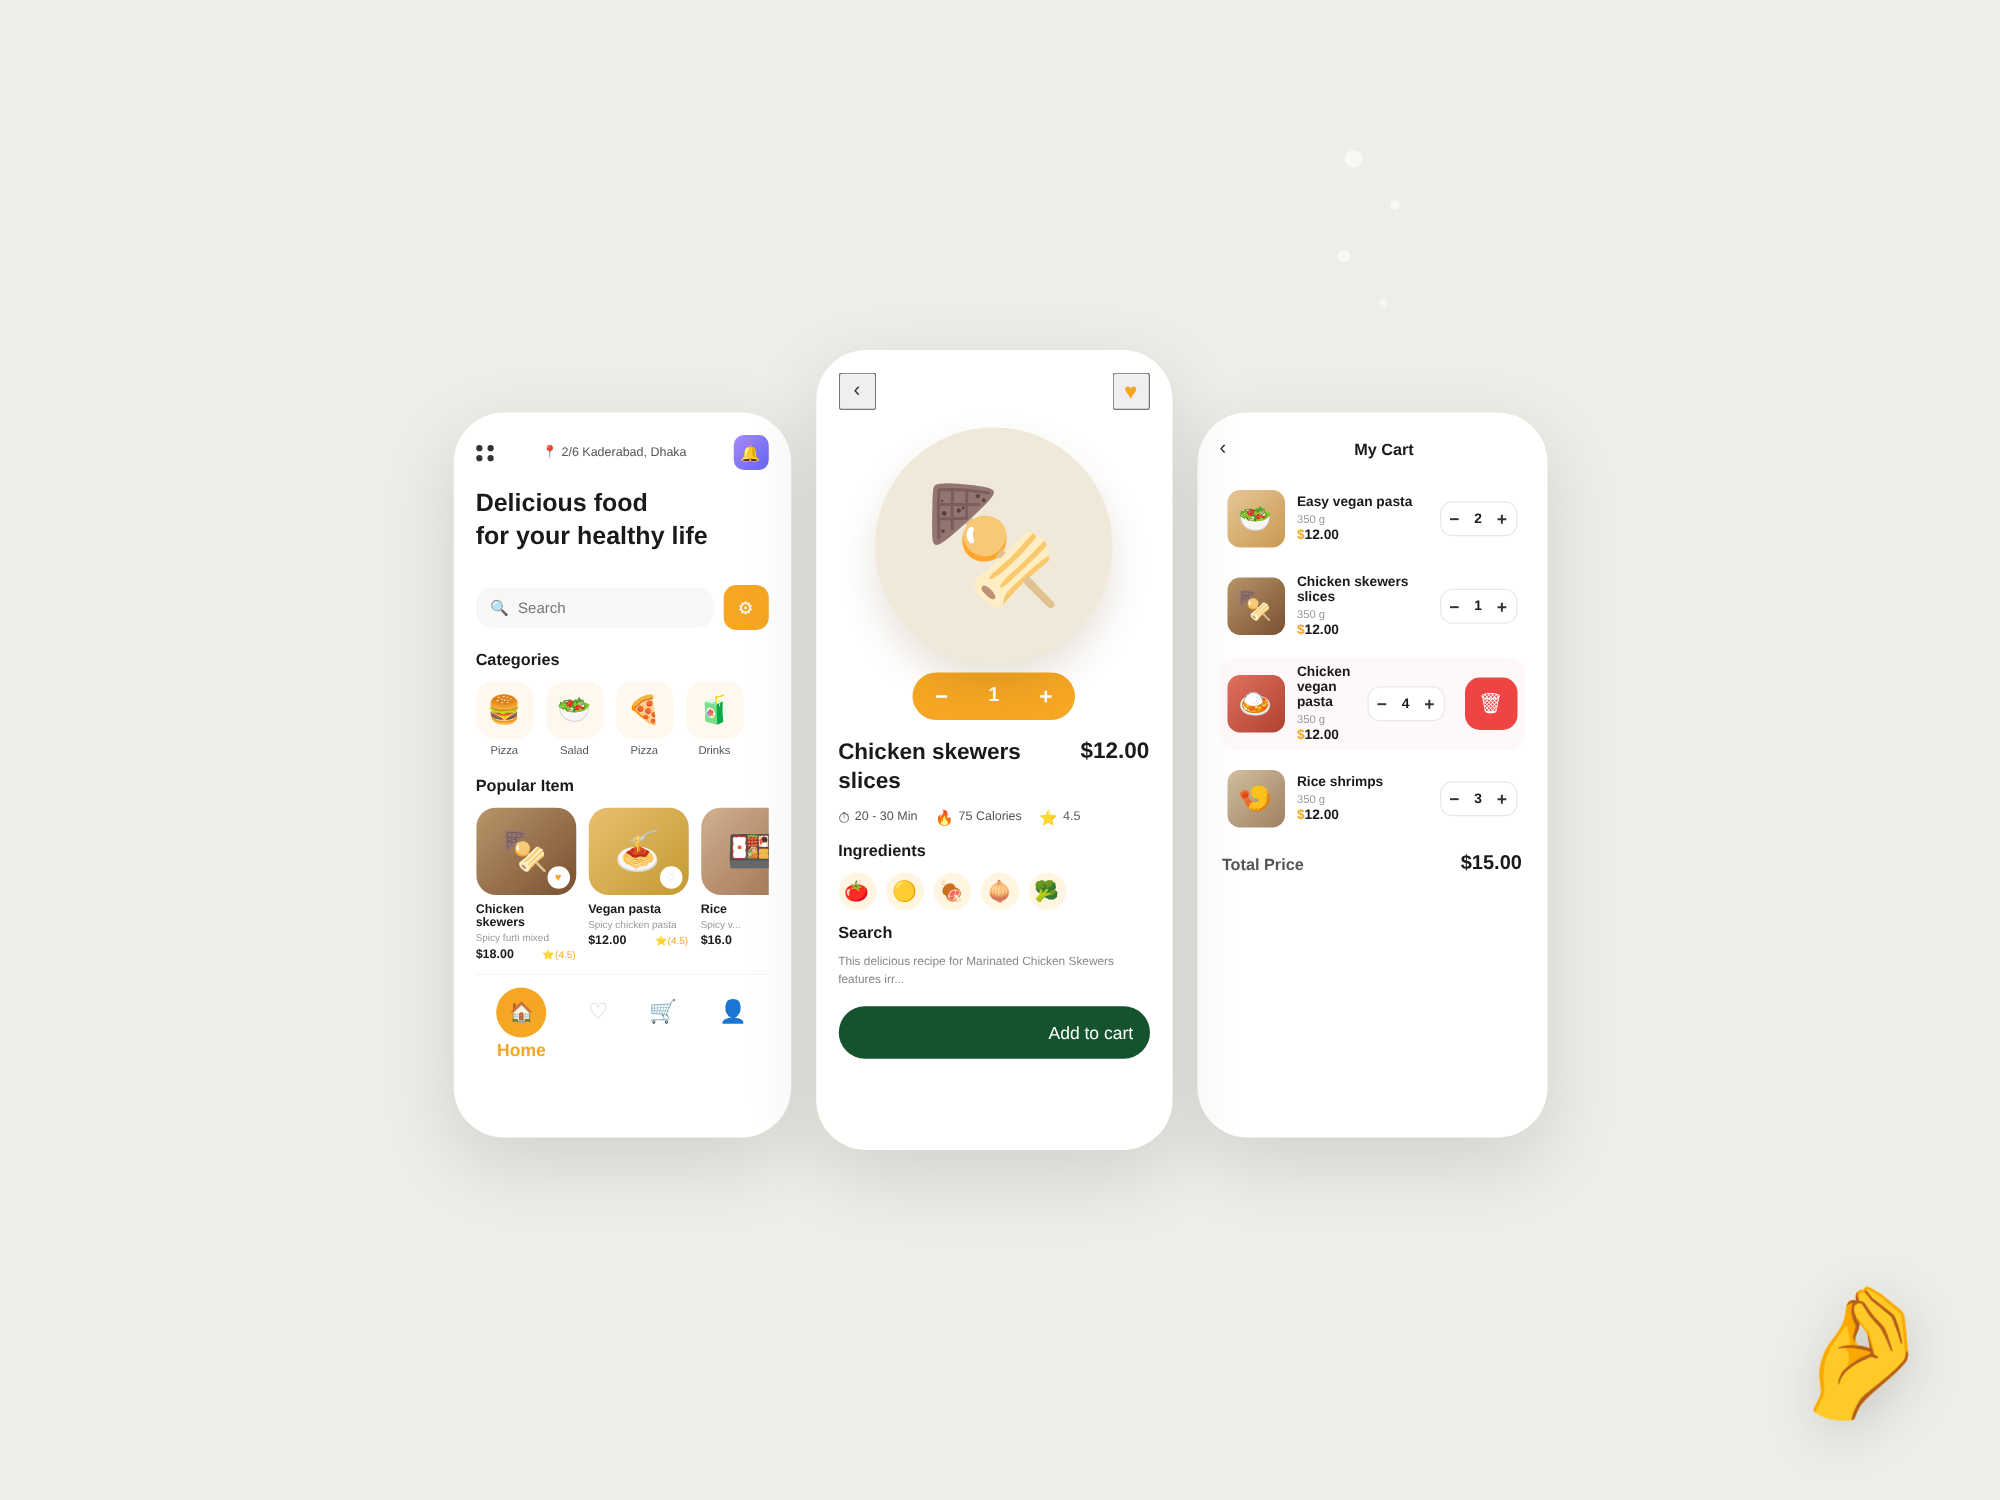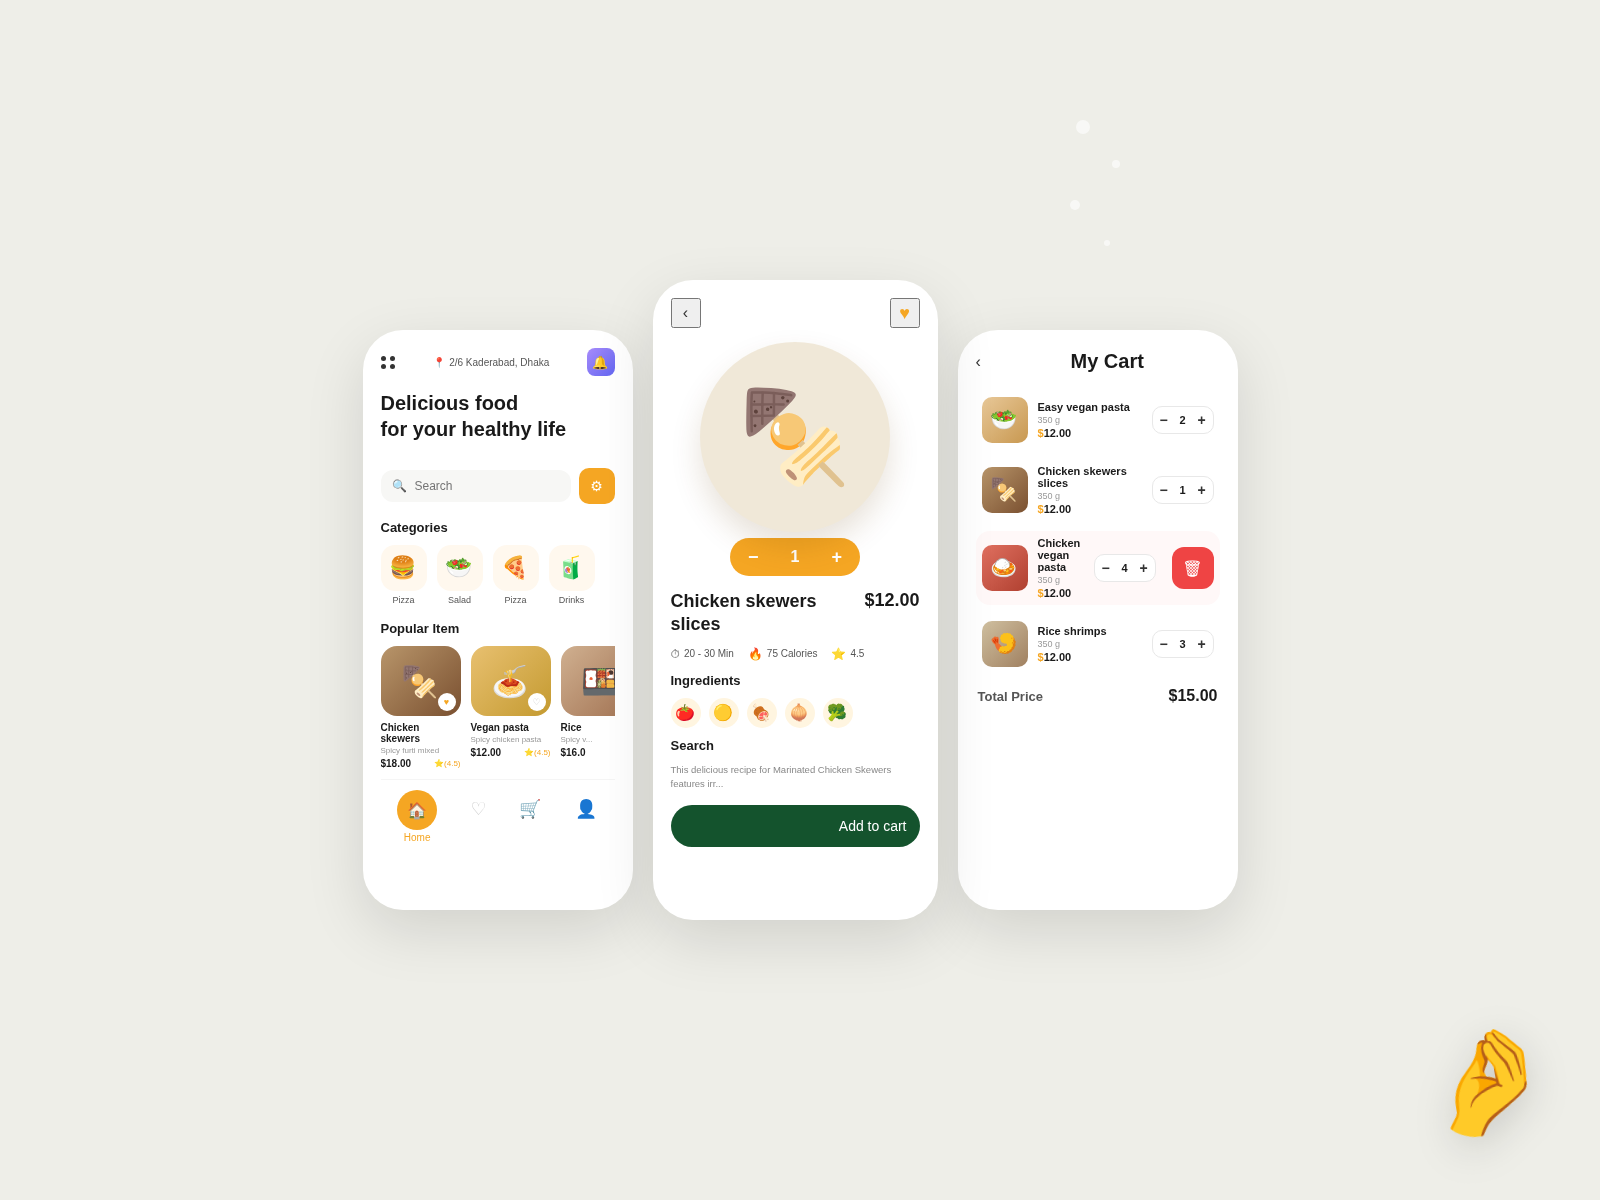--- a/index.html
+++ b/index.html
@@ -227,23 +227,23 @@
     }
     .nav-icon-circle {
       width: 40px; height: 40px;
       background: #f5a623;
       border-radius: 50%;
       display: flex; align-items: center; justify-content: center;
       color: white;
       font-size: 16px;
     }
     .nav-label {
-      font-size: 10px;
+      font-size: 14px;
       color: #f5a623;
-      font-weight: 400;
+      font-weight: 700;
     }
     .nav-icon-plain {
       font-size: 18px;
       color: #ccc;
       padding: 8px 0 0;
     }
 
     
     .phone-detail {
       width: 285px;
@@ -380,21 +380,21 @@
       align-items: center;
       margin-bottom: 18px;
     }
     .cart-back {
       font-size: 16px;
       color: #333;
       margin-right: 14px;
       cursor: pointer;
     }
     .cart-title {
-      font-size: 20px;
+      font-size: 13px;
       font-weight: 800;
       color: #1a1a1a;
       flex: 1;
       text-align: center;
     }
 
     .cart-items { display: flex; flex-direction: column; gap: 10px; margin-bottom: 14px; }
     .cart-item {
       display: flex;
       align-items: center;

